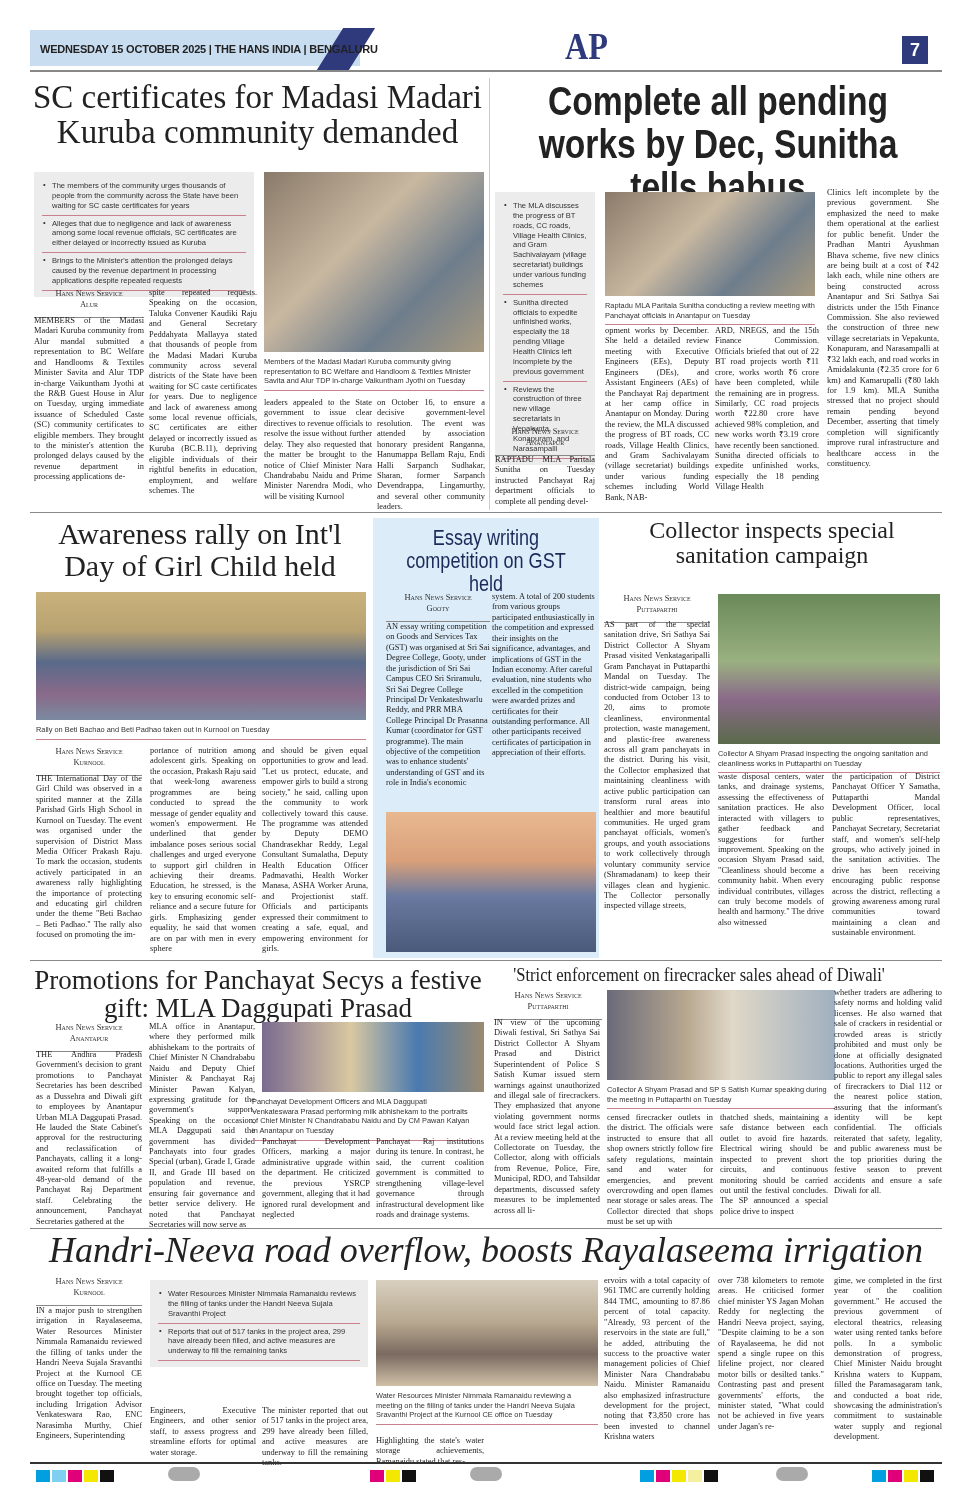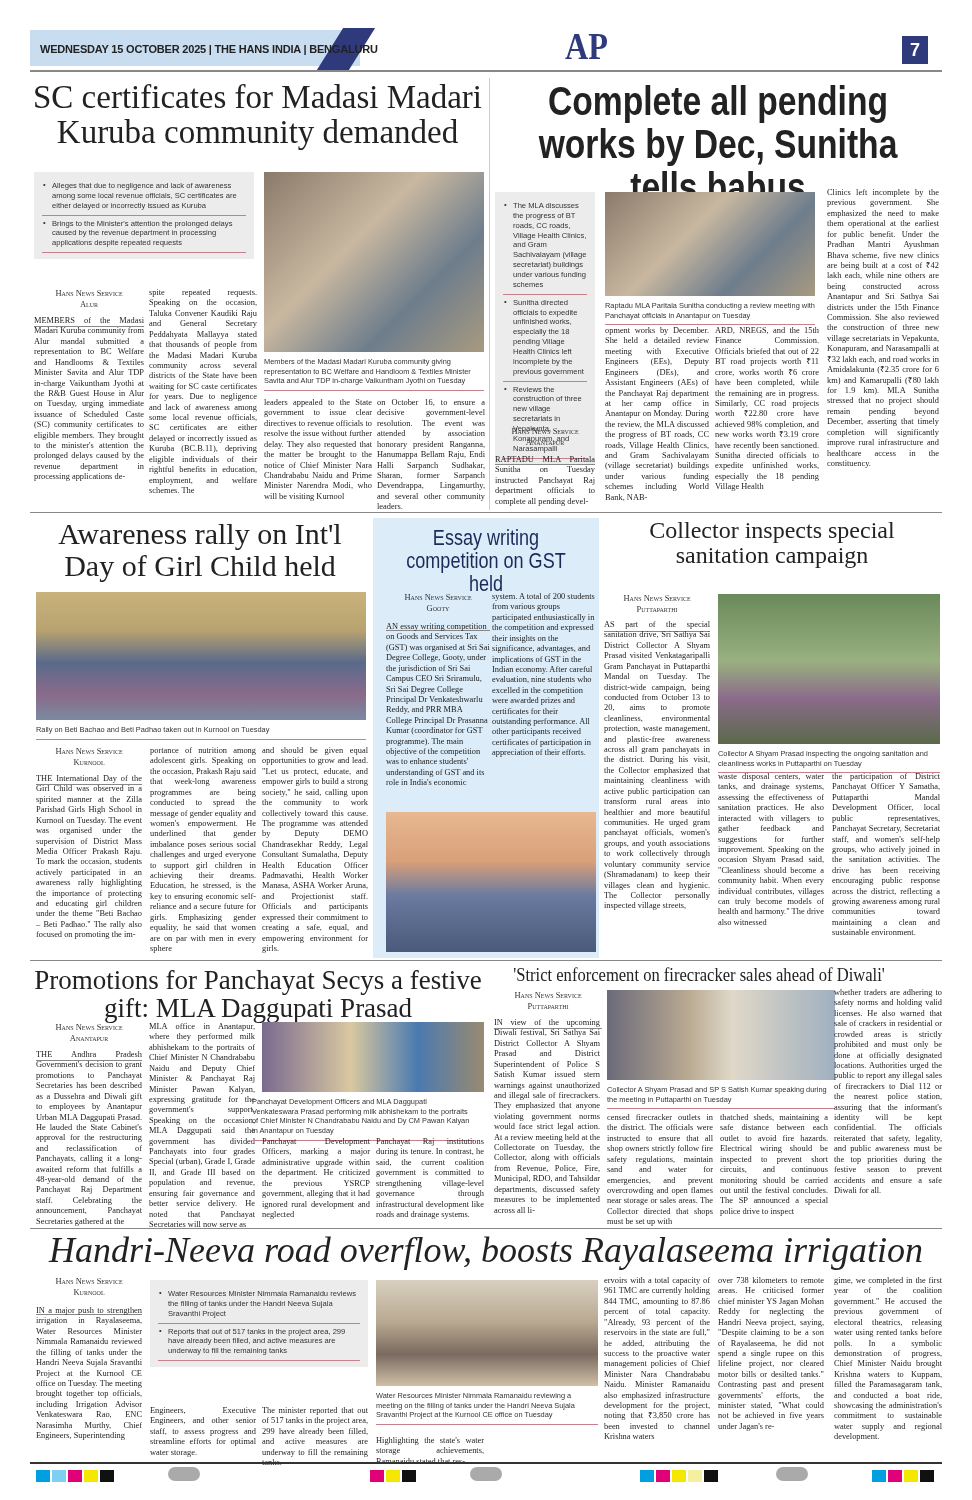--- a/index.html
+++ b/index.html
@@ -9,39 +9,40 @@
 .masthead-slash{left:330px;top:28px;width:32px;height:42px;background:#2e3a7c;transform:skewX(-32deg)}
 .masthead-date{left:40px;top:43px;font-family:"Liberation Sans",sans-serif;font-size:11px;font-weight:bold;color:#222;letter-spacing:-0.2px}
 .section-label{left:565px;top:24px;font-family:"Liberation Serif",serif;font-size:38px;font-weight:bold;color:#2e3a7c;transform:scaleX(0.85);transform-origin:left}
 .page-no{left:902px;top:36px;width:26px;height:28px;background:#2e3a7c;color:#fff;font-family:"Liberation Sans",sans-serif;font-weight:bold;font-size:18px;text-align:center;line-height:28px}
 .rule{background:#888}
 .headline{font-family:"Liberation Serif",serif;color:#222;text-align:center;line-height:1.05}
 .hl-sans{font-family:"Liberation Sans",sans-serif;font-weight:bold;transform:scaleX(0.82);transform-origin:center}
 .bullets{background:#ececec;padding:6px 8px;font-family:"Liberation Sans",sans-serif;font-size:7.6px;color:#333;line-height:1.3}
 .bullets li{list-style:none;padding:3px 0 4px 10px;border-bottom:1.5px solid #c8818a;position:relative}
 .bullets li:before{content:"•";position:absolute;left:1px;top:2px}
-.byline{font-family:"Liberation Serif",serif;font-variant:small-caps;font-size:8.5px;text-align:center;color:#333;line-height:1.25;padding-bottom:17px;border-bottom:1.5px solid #888;margin-bottom:8px}
+.byline{font-family:"Liberation Serif",serif;font-variant:small-caps;font-size:8.5px;text-align:center;color:#333;line-height:1.25;padding-bottom:8px;border-bottom:1.5px solid #888;margin-bottom:8px}
 .body{font-family:"Liberation Serif",serif;font-size:8.4px;line-height:1.24;color:#222;text-align:justify;hyphens:auto}
 .photo{background:linear-gradient(135deg,#8a7a6a,#c9b8a0 40%,#6e7d8c 70%,#a89a80)}
 .caption{font-family:"Liberation Sans",sans-serif;font-size:7.4px;color:#333;line-height:1.3;padding:3px 0 4px;border-bottom:1.5px solid #c8818a}
 .cmyk span{display:inline-block;width:14px;height:12px;margin-right:2px}
 .pill{width:32px;height:14px;border-radius:7px;background:#aaa}
 </style>
 </head>
 <body>
 
 <div class="abs masthead-band"></div>
 <div class="abs masthead-slash"></div>
 <div class="abs masthead-date">WEDNESDAY 15 OCTOBER  2025 | THE HANS INDIA | BENGALURU</div>
 <div class="abs section-label">AP</div>
 <div class="abs page-no">7</div>
 <div class="abs rule" style="left:30px;top:70px;width:912px;height:1.5px"></div>
 
 <div class="abs headline" style="left:30px;top:80px;width:455px;font-size:33px">SC certificates for Madasi Madari Kuruba community demanded</div>
 <ul class="abs bullets" style="left:34px;top:172px;width:220px">
+  <li>The members of the community urges thousands of people from the community across the State have been waiting for SC caste certificates for years</li>
   <li>Alleges that due to negligence and lack of awareness among some local revenue officials, SC certificates are either delayed or incorrectly issued as Kuruba</li>
   <li>Brings to the Minister's attention the prolonged delays caused by the revenue department in processing applications despite repeated requests</li>
 </ul>
 <div class="abs photo" style="left:264px;top:172px;width:220px;height:180px"></div>
 <div class="abs caption" style="left:264px;top:354px;width:220px">Members of the Madasi Madari Kuruba community giving representation to BC Welfare and Handloom &amp; Textiles Minister Savita and Alur TDP in-charge Vaikuntham Jyothi on Tuesday</div>
 <div class="abs byline" style="left:34px;top:288px;width:110px">
     <div>Hans News Service</div>
     <div>Alur</div>
   </div>
 <div class="abs body" style="left:34px;top:316px;width:110px">MEMBERS of the Madasi Madari Kuruba community from Alur mandal submitted a representation to BC Welfare and Handlooms &amp; Textiles Minister Savita and Alur TDP in-charge Vaikuntham Jyothi at the R&amp;B Guest House in Alur on Tuesday, urging immediate issuance of Scheduled Caste (SC) community certificates to eligible members. They brought to the minister's attention the prolonged delays caused by the revenue department in processing applications de-</div>

